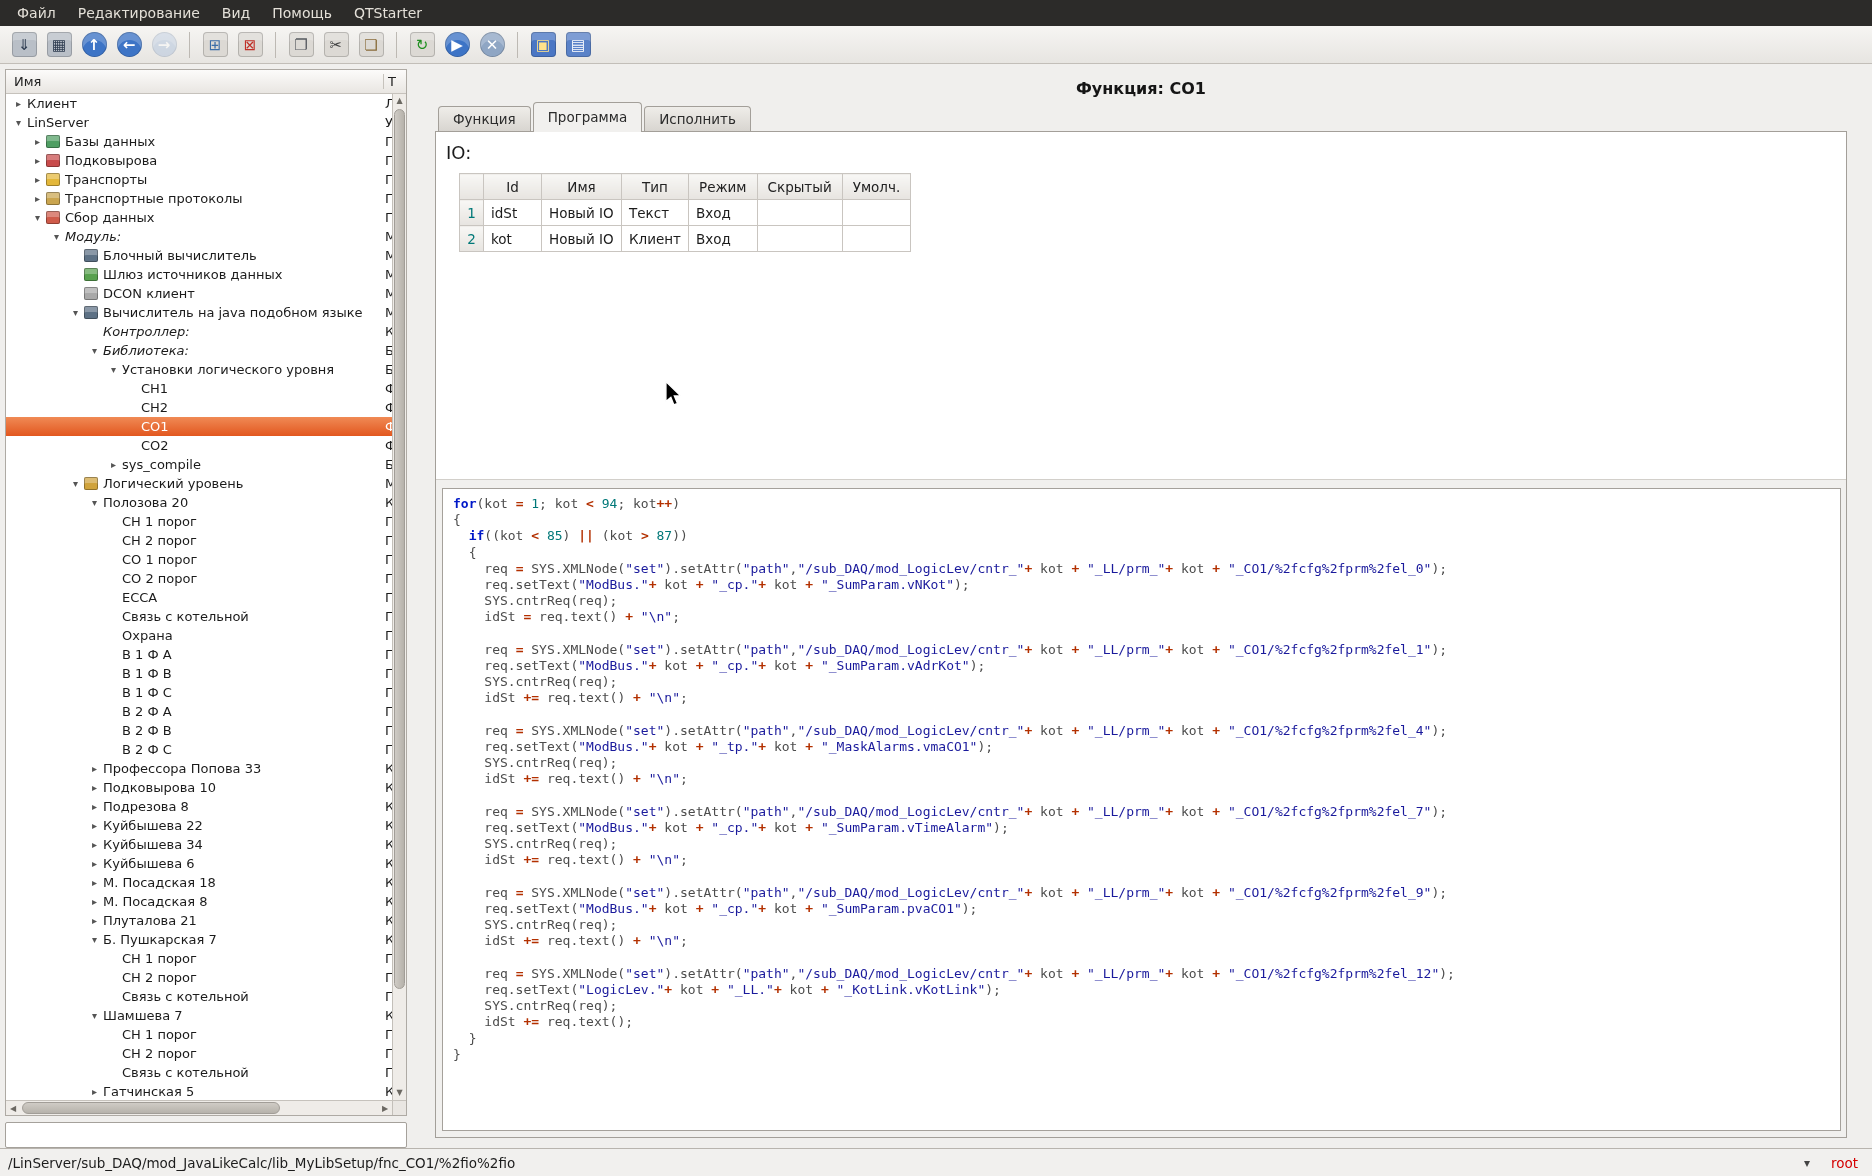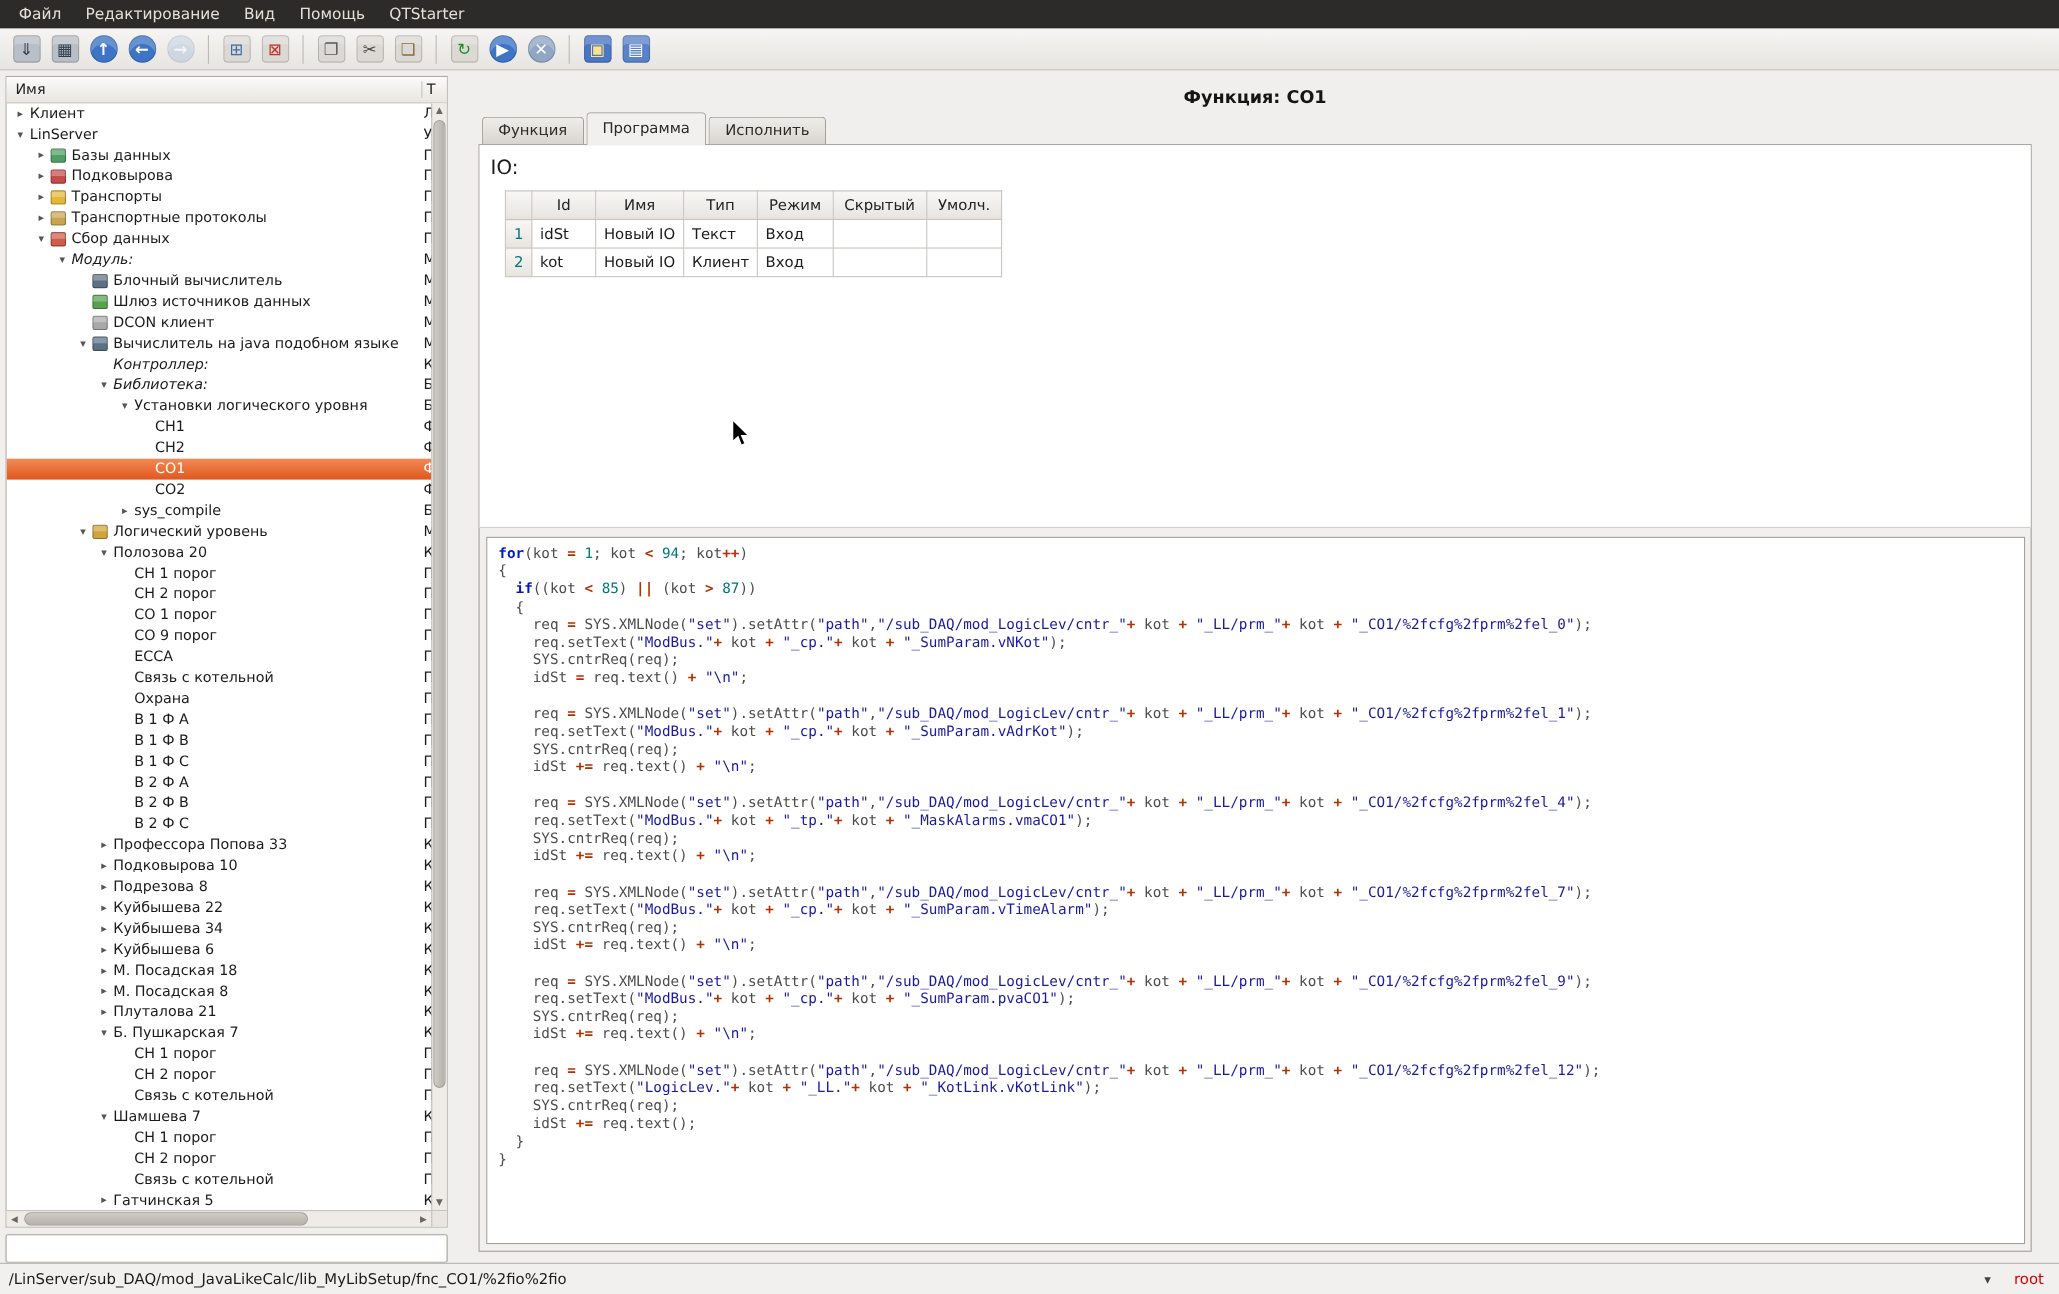--- a/index.html
+++ b/index.html
@@ -321,21 +321,21 @@
               </div>
               <div class="trow">
                 <span class="tind" style="width: 99px;"></span>
                 <span class="texp"></span>
                 <span class="tlabel">CO 1 порог</span>
                 <span class="ttype">П</span>
               </div>
               <div class="trow">
                 <span class="tind" style="width: 99px;"></span>
                 <span class="texp"></span>
-                <span class="tlabel">CO 9 порог</span>
+                <span class="tlabel">CO 2 порог</span>
                 <span class="ttype">П</span>
               </div>
               <div class="trow">
                 <span class="tind" style="width: 99px;"></span>
                 <span class="texp"></span>
                 <span class="tlabel">ECCA</span>
                 <span class="ttype">П</span>
               </div>
               <div class="trow">
                 <span class="tind" style="width: 99px;"></span>

